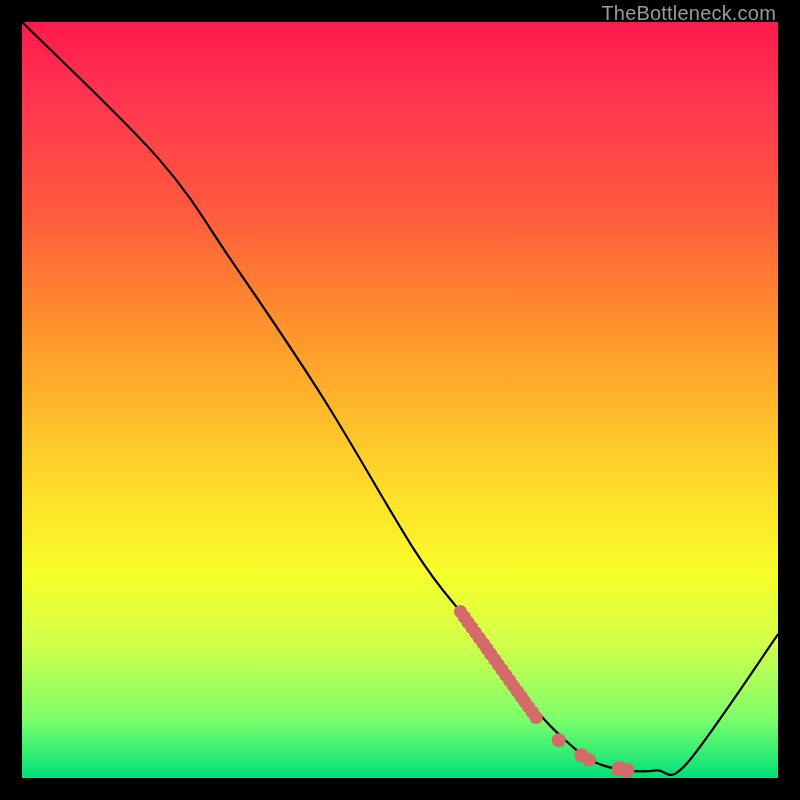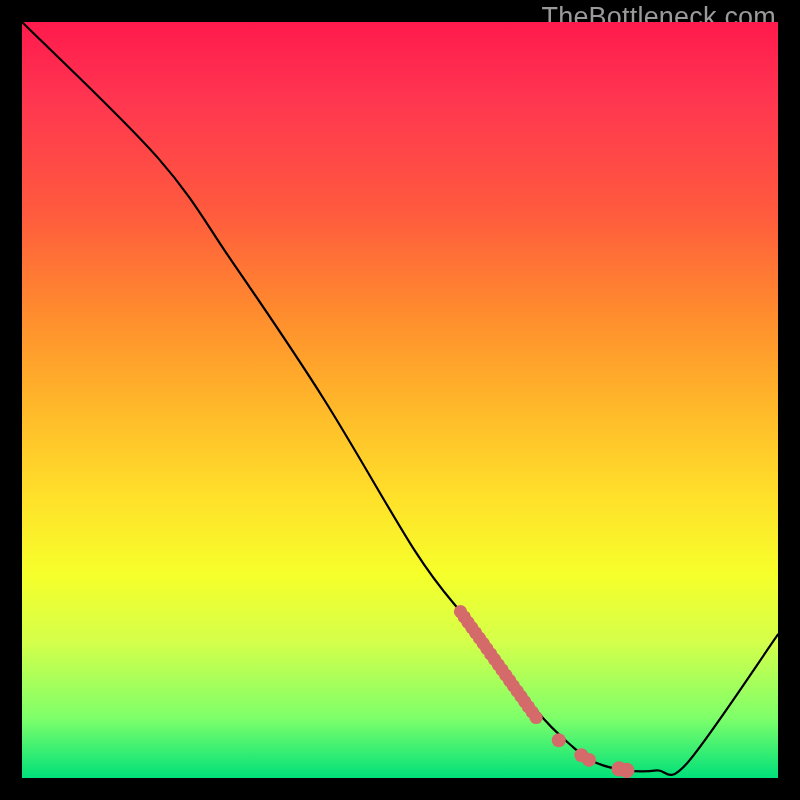--- a/index.html
+++ b/index.html
@@ -45,21 +45,21 @@
     left: 0;
     top: 0;
     width: 756px;
     height: 756px;
   }
   .watermark {
     position: absolute;
     top: 2px;
     right: 24px;
     color: #9a9a9a;
-    font-size: 27px;
+    font-size: 20px;
     font-weight: 500;
     letter-spacing: 0.2px;
   }
 </style>
 </head>
 <body>
 
 <div class="watermark">TheBottleneck.com</div>
 
 <div class="frame">

